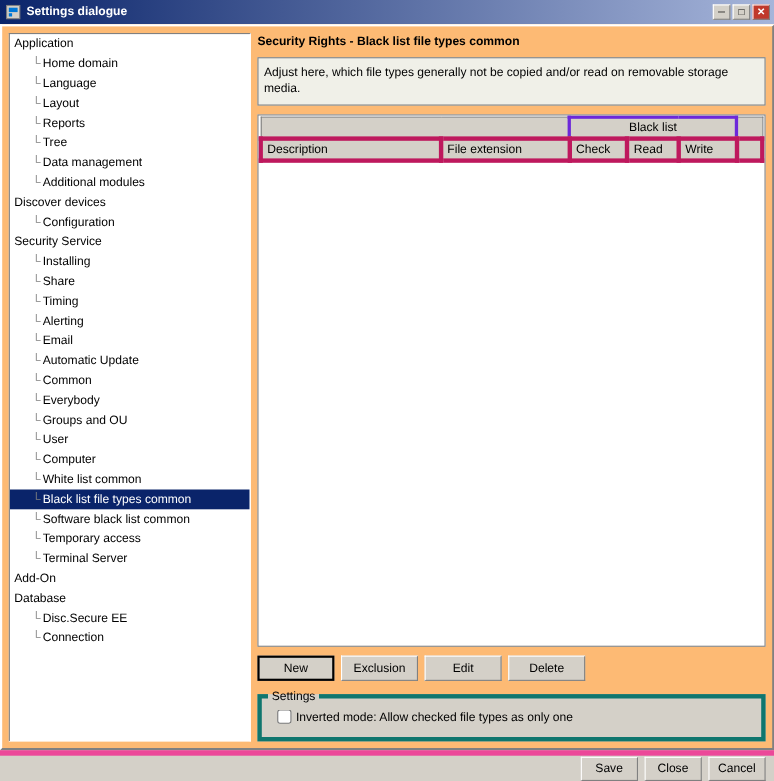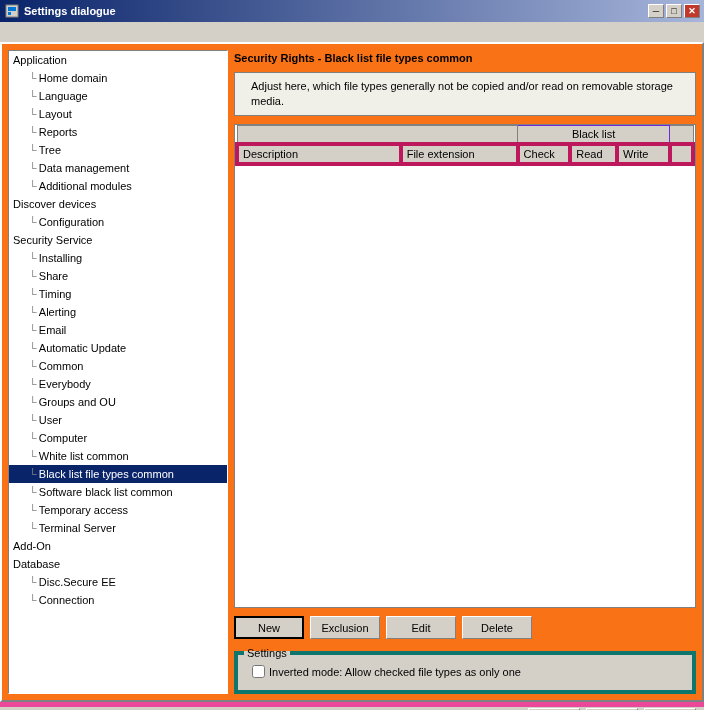--- a/index.html
+++ b/index.html
@@ -21,24 +21,23 @@
       width: 16px; height: 14px; background: #d4d0c8;
       border: 1px solid; border-color: #fff #808080 #808080 #fff;
       display: flex; align-items: center; justify-content: center;
       font-size: 9px; cursor: pointer; color: #000;
     }
     .title-btn.close { background: #c0392b; color: white; font-weight: bold; }
 
     .dialog-body {
       display: flex;
       height: calc(710px - 22px - 28px);
-      background: #f97316;
+      background: #fdba74;
       border: 2px solid;
       border-color: #fff #808080 #808080 #fff;
-      margin-top: 20px;
     }
 
     
     .tree-panel {
       width: 220px;
       min-width: 220px;
       background: white;
       border: 1px solid;
       border-color: #808080 #fff #fff #808080;
       margin: 6px 0 6px 6px;
@@ -69,21 +68,21 @@
     .panel-title {
       font-size: 11px;
       font-weight: bold;
       color: #000;
       padding: 2px 0 4px 0;
     }
 
     .description-box {
       background: #f0f0e8;
       border: 1px solid #808080;
-      padding: 6px 16px;
+      padding: 6px 5px;
       font-size: 11px;
       line-height: 15px;
       color: #000;
       margin-bottom: 4px;
     }
 
     
     .table-container {
       flex: 1;
       border: 1px solid #808080;
@@ -248,21 +247,21 @@
 
     <div class="panel-title">Security Rights - Black list file types common</div>
 
     <div class="description-box">Adjust here, which file types generally not be copied and/or read on removable storage media.</div>
 
     <div class="table-container">
       <table>
         <thead>
           <tr class="col-header-group">
             <th colspan="2" style="border:1px solid #808080; background:#d4d0c8;"></th>
-            <th colspan="3" style="border:1px solid #6d28d9; background:#d4d0c8;">Black list</th>
+            <th colspan="3" style="border:3px solid #6d28d9; background:#d4d0c8;">Black list</th>
             <th style="border:1px solid #808080; background:#d4d0c8; width:20px;"></th>
           </tr>
           <tr class="col-header-labels">
             <th style="width:140px;">Description</th>
             <th style="width:100px;">File extension</th>
             <th style="width:45px;">Check</th>
             <th style="width:40px;">Read</th>
             <th style="width:45px;">Write</th>
             <th style="width:20px;"></th>
           </tr>

